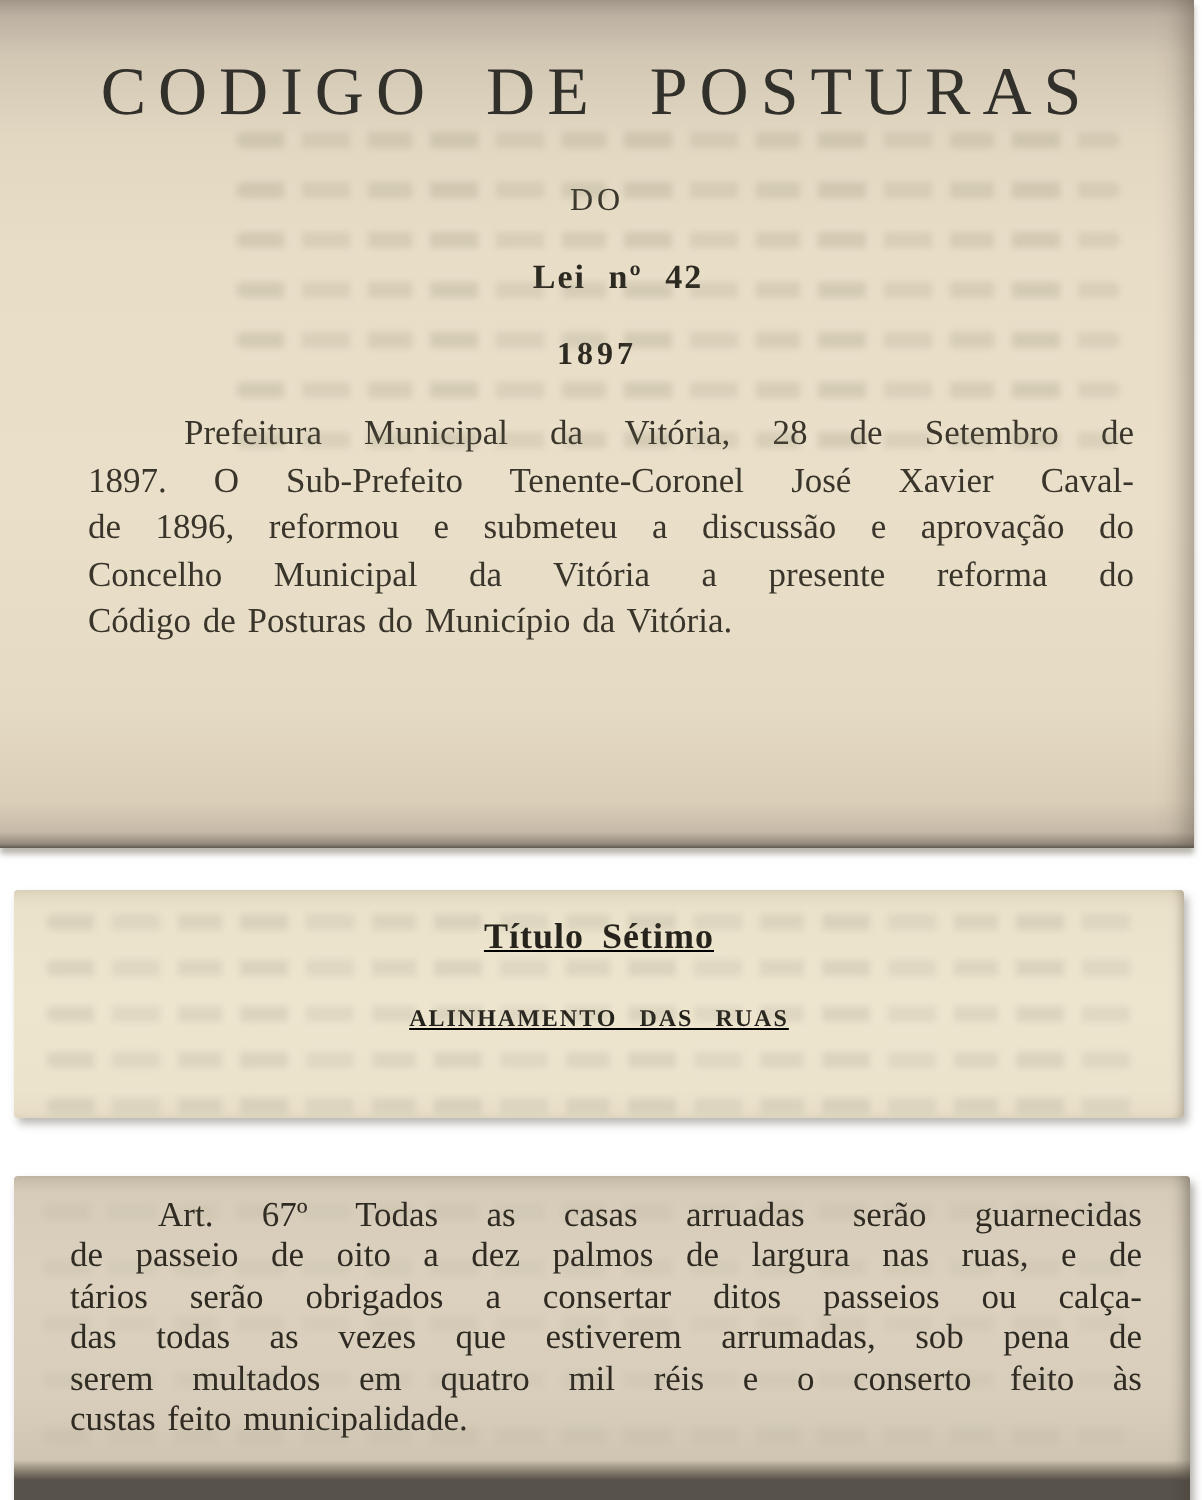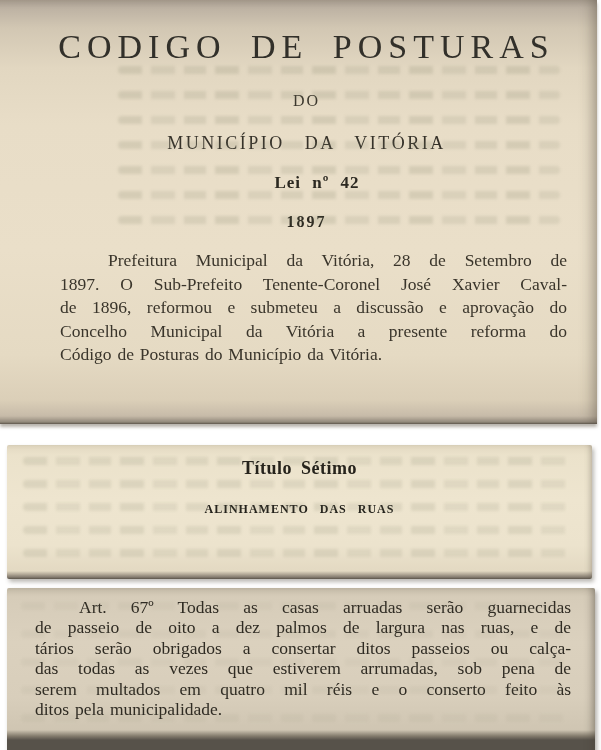--- a/index.html
+++ b/index.html
@@ -21,32 +21,32 @@
 
   #scan-title-page {
     left: 0; top: 0;
     width: 597px; height: 424px;
     background: linear-gradient(180deg,
       #a89d8f 0px, #bdb2a3 8px, #d2c7b3 28px, #e2d7c1 68px,
       #e8ddc7 125px, #eadfc9 250px, #e5dac3 355px, #dbcfb8 400px,
       #c7bba9 416px, #978d80 422px, #5f594f 424px);
     box-shadow: inset -10px 0 14px -7px rgba(86,76,64,.55),
                 0 3px 3px rgba(125,118,106,.55);
-    padding-left: 16px;
   }
 
   #scan-chapter {
     left: 7px; top: 445px;
-    width: 585px; height: 134px;
+    width: 585px; height: 114px;
     border-radius: 2px;
     background: linear-gradient(180deg,
       #e2d8c1 0px, #ebe2cb 10px, #eee5cf 55px, #ece3cd 100px,
       #e3d9c2 126px, #8a8174 132px, #5d574d 134px);
     box-shadow: 2px 3px 4px rgba(105,99,88,.45),
                 inset -4px 0 6px -3px rgba(90,82,70,.45);
+    text-decoration: underline;
   }
 
   #scan-article {
     left: 7px; top: 588px;
     width: 588px; height: 180px;
     border-radius: 2px;
     background: linear-gradient(180deg,
       #c9bfac 0px, #d6ccb9 9px, #dbd1be 55px, #d8cebb 110px,
       #cfc5b2 142px, #847c6d 148px, #57524a 152px);
     box-shadow: 2px 3px 4px rgba(100,94,84,.5),
@@ -183,21 +183,20 @@
       <div class="ghost-line"></div>
       <div class="ghost-line"></div>
       <div class="ghost-line"></div>
       <div class="ghost-line"></div>
       <div class="ghost-line"></div>
       <div class="ghost-line"></div>
     </div>
 
     <div class="doc-title center">CODIGO DE POSTURAS</div>
     <div class="doc-sub-do center">DO</div>
-    <div class="doc-sub-municipio center">MUNICÍPIO DA VITÓRIA</div>
     <div class="doc-law center">Lei nº 42</div>
     <div class="doc-year center">1897</div>
 
     <div class="preamble">
       <div class="jline indent-s1">Prefeitura Municipal da Vitória, 28 de Setembro de</div>
       <div class="jline">1897. O Sub-Prefeito Tenente-Coronel José Xavier Caval-</div>
       <div class="jline">de 1896, reformou e submeteu a discussão e aprovação do</div>
       <div class="jline">Concelho Municipal da Vitória a presente reforma do</div>
       <div class="lastline">Código de Posturas do Município da Vitória.</div>
     </div>
@@ -225,17 +224,17 @@
       <div class="ghost-line"></div>
       <div class="ghost-line"></div>
     </div>
 
     <div class="article-body">
       <div class="jline indent-s3">Art. 67º Todas as casas arruadas serão guarnecidas</div>
       <div class="jline">de passeio de oito a dez palmos de largura nas ruas, e de</div>
       <div class="jline">tários serão obrigados a consertar ditos passeios ou calça-</div>
       <div class="jline">das todas as vezes que estiverem arrumadas, sob pena de</div>
       <div class="jline">serem multados em quatro mil réis e o conserto feito às</div>
-      <div class="lastline">ditos pela municipalidade.</div>
+      <div class="lastline">custas feito municipalidade.</div>
     </div>
   </div>
 
 </div>
 
 </body></html>

